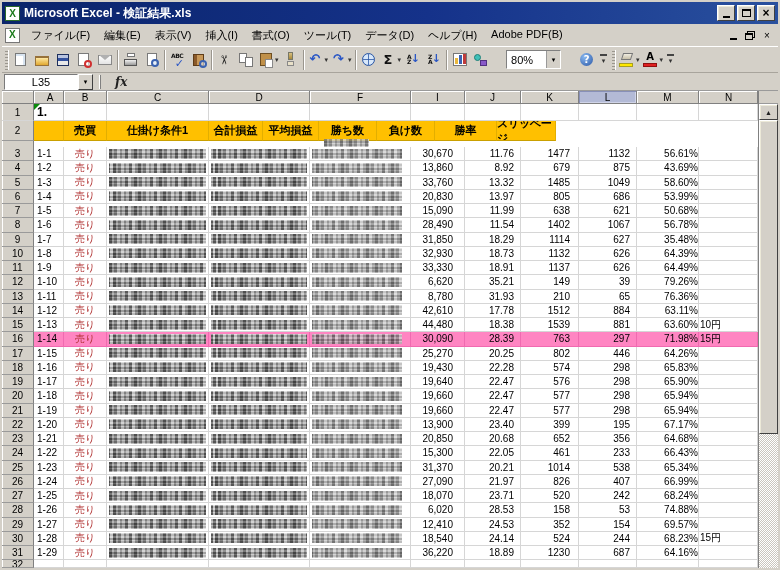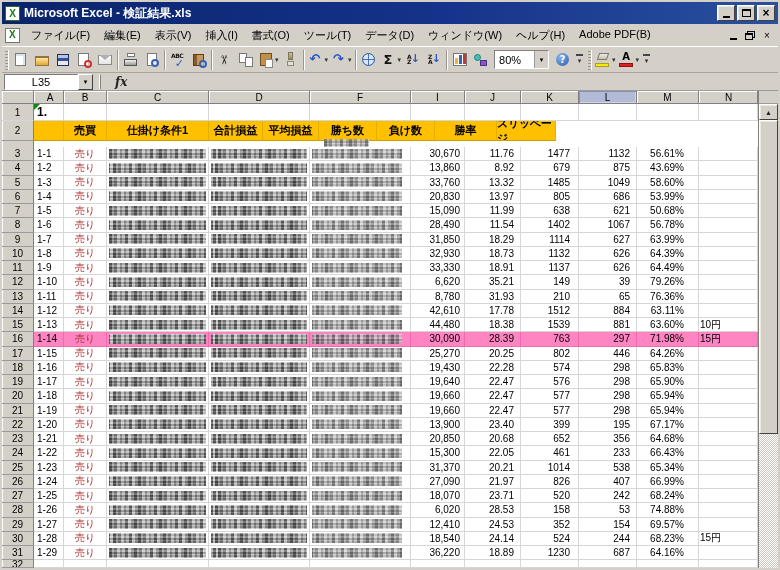--- a/index.html
+++ b/index.html
@@ -117,21 +117,21 @@
     border:1px solid #777;transform:skewX(-18deg);margin-bottom:7px}
   .tbi-fill-color::after{content:"";position:absolute;bottom:1px;left:1px;width:14px;height:4px;
     background:#ffe800;border:1px solid #a8a020}
   .tbi-font-color::before{content:"A";font-size:10px;font-weight:700;margin-bottom:6px;color:#000}
   .tbi-font-color::after{content:"";position:absolute;bottom:1px;left:1px;width:14px;height:4px;
     background:#e02020;border:1px solid #901010}
   .tb-chevron{width:13px;height:22px;display:flex;flex-direction:column;align-items:center;
     justify-content:center;font-size:7px;color:#333;flex:0 0 auto}
   .tb-chevron::before{content:"";width:7px;height:2px;background:#444;margin-bottom:1px}
   .zoom-combo{width:55px;height:19px;background:#fff;border:1px solid;border-color:#808080 #fff #fff #808080;
-    display:flex;align-items:center;margin:0 3px;flex:0 0 auto}
+    display:flex;align-items:center;margin:0 15px;flex:0 0 auto}
   .zoom-text{flex:1;font-size:11px;padding-left:4px}
   .zoom-dd{width:14px;height:100%;background:var(--chrome);border-left:1px solid #9a9a9a;
     display:flex;align-items:center;justify-content:center;font-size:7px}
   
   .formulabar{height:18px;flex:0 0 18px;background:var(--chrome);display:flex;align-items:center;
     border-bottom:1px solid #9a9a9a;padding-left:2px}
   .namebox{width:74px;height:16px;background:#fff;border:1px solid;border-color:#7a7a7a #fff #fff #7a7a7a;
     font-size:11px;display:flex;align-items:center;justify-content:center}
   .name-dd{width:15px;height:16px;background:var(--chrome);border:1px solid;
     border-color:#fff #404040 #404040 #fff;font-size:7px;display:flex;align-items:center;justify-content:center}
@@ -149,22 +149,22 @@
   .row{display:flex;flex:0 0 auto}
   .cell{flex:0 0 auto;display:flex;align-items:center;overflow:hidden;font-size:10px;
     border-right:1px solid var(--grid);border-bottom:1px solid var(--grid);color:#000}
   .gutter{width:32px;background:var(--chrome);border-right:1px solid #808080;border-bottom:1px solid #9a9a9a;
     justify-content:center;box-shadow:inset 1px 0 0 #fff}
   .ca{width:30px;padding-left:3px}
   .cb{width:43px;justify-content:center}
   .cc{width:102px}.cd{width:101px}.cf{width:101px}
   .ci{width:54px}.cj{width:56px}.ck{width:58px}.cl{width:58px}.cm{width:62px}.cn{width:59px;padding-left:1px}
   .num{justify-content:flex-end}
-  .ci.num{padding-right:4px}.cj.num{padding-right:6px}.ck.num{padding-right:8px}
-  .cl.num{padding-right:6px}.cm.num{padding-right:14px}
+  .ci.num{padding-right:11px}.cj.num{padding-right:6px}.ck.num{padding-right:8px}
+  .cl.num{padding-right:6px}.cm.num{padding-right:0}
   .r1{height:17px}
   .r1 .cell{border-bottom-color:var(--grid)}
   .a1{font-weight:bold;font-size:12px;position:relative}
   .a1::before{content:"";position:absolute;top:0;left:0;border:3px solid transparent;
     border-top-color:#0a8a0a;border-left-color:#0a8a0a}
   .r2{height:20px}
   .r2 .cell:not(.gutter){background:var(--hdrfill);font-weight:bold;font-size:11px;justify-content:center;
     border-right-color:#e2ae00;border-bottom-color:#caa000;padding:0}
   .r2 .cn{font-size:9px;letter-spacing:-.3px}
   .spacer{height:6px;position:relative}
@@ -220,21 +220,20 @@
   <div class="menubar">
     <span class="book-icon"></span>
     <span class="menu-items" id="menuitems">
         <span class="menu-item">ファイル(F)</span>
         <span class="menu-item">編集(E)</span>
         <span class="menu-item">表示(V)</span>
         <span class="menu-item">挿入(I)</span>
         <span class="menu-item">書式(O)</span>
         <span class="menu-item">ツール(T)</span>
         <span class="menu-item">データ(D)</span>
-        <span class="menu-item">ウィンドウ(W)</span>
         <span class="menu-item">ヘルプ(H)</span>
         <span class="menu-item">Adobe PDF(B)</span>
       </span>
     <span class="mb-btns">
       <span class="mbtn">
           <i class="g-min"></i>
         </span>
       <span class="mbtn">
           <i class="g-restore"></i>
         </span>
@@ -528,21 +527,21 @@
           <div class="cell cd">
             <div class="mosaic"></div>
           </div>
           <div class="cell cf">
             <div class="mosaic"></div>
           </div>
           <div class="cell ci num">31,850</div>
           <div class="cell cj num">18.29</div>
           <div class="cell ck num">1114</div>
           <div class="cell cl num">627</div>
-          <div class="cell cm num">63.99%</div>
+          <div class="cell cm num">35.48%</div>
           <div class="cell cn"></div>
         </div>
         <div class="row dr">
           <div class="cell gutter">10</div>
           <div class="cell ca">1-8</div>
           <div class="cell cb sell">売り</div>
           <div class="cell cc">
             <div class="mosaic"></div>
           </div>
           <div class="cell cd">

